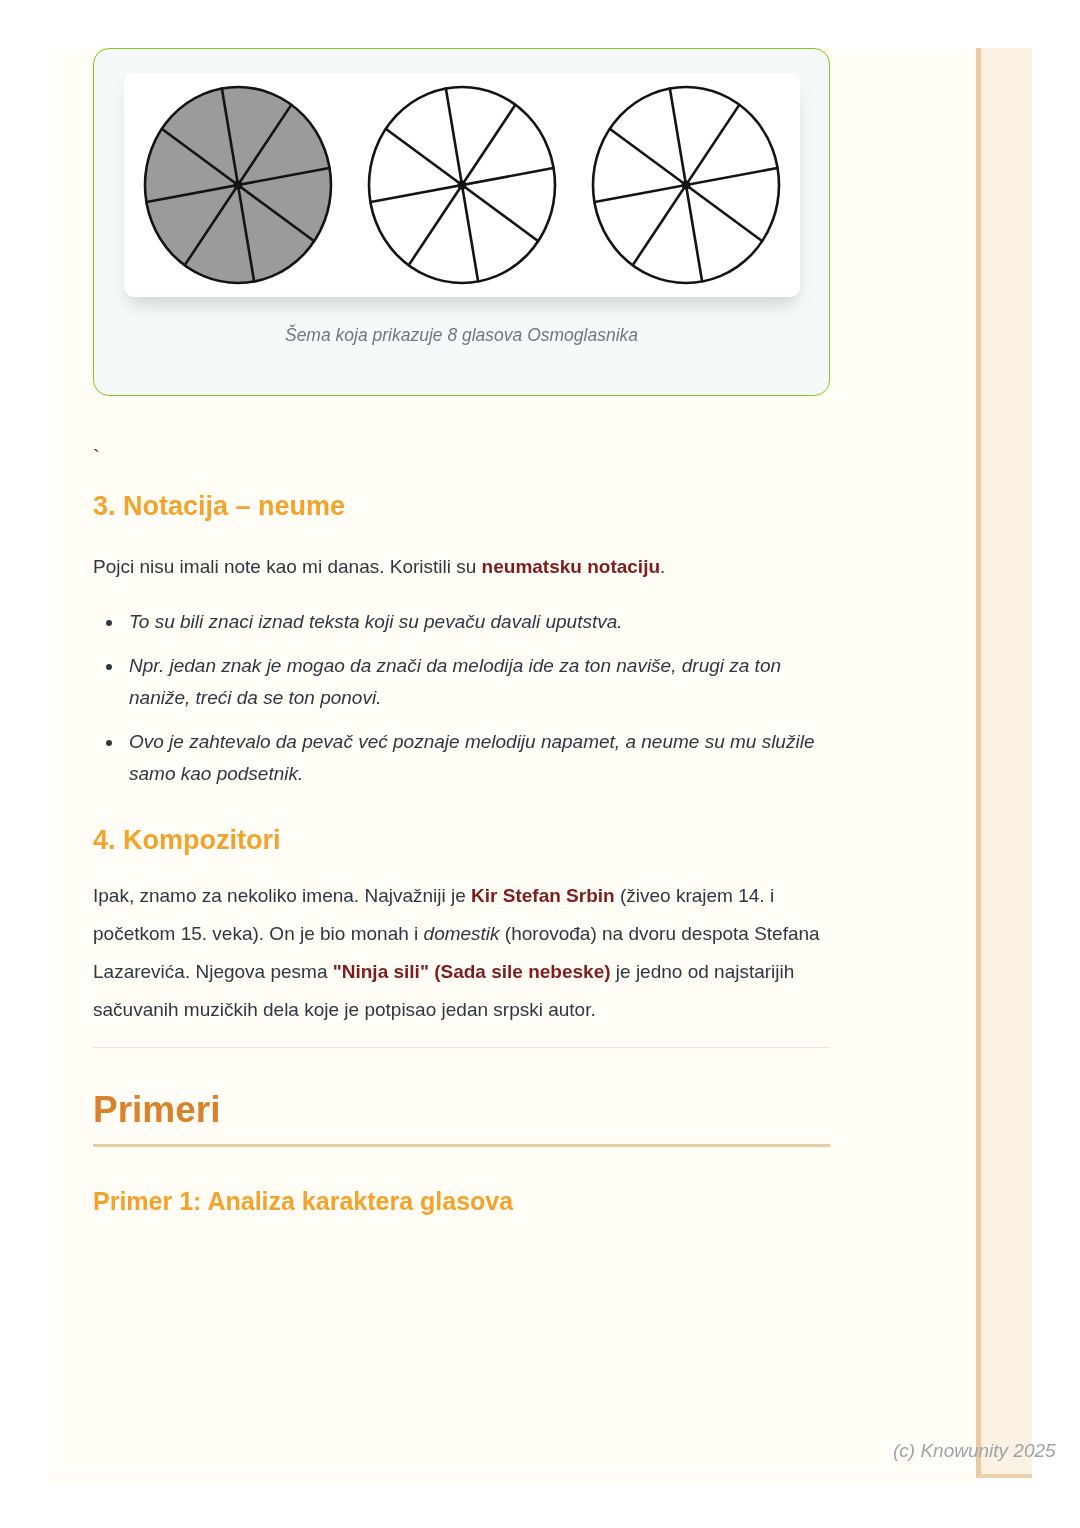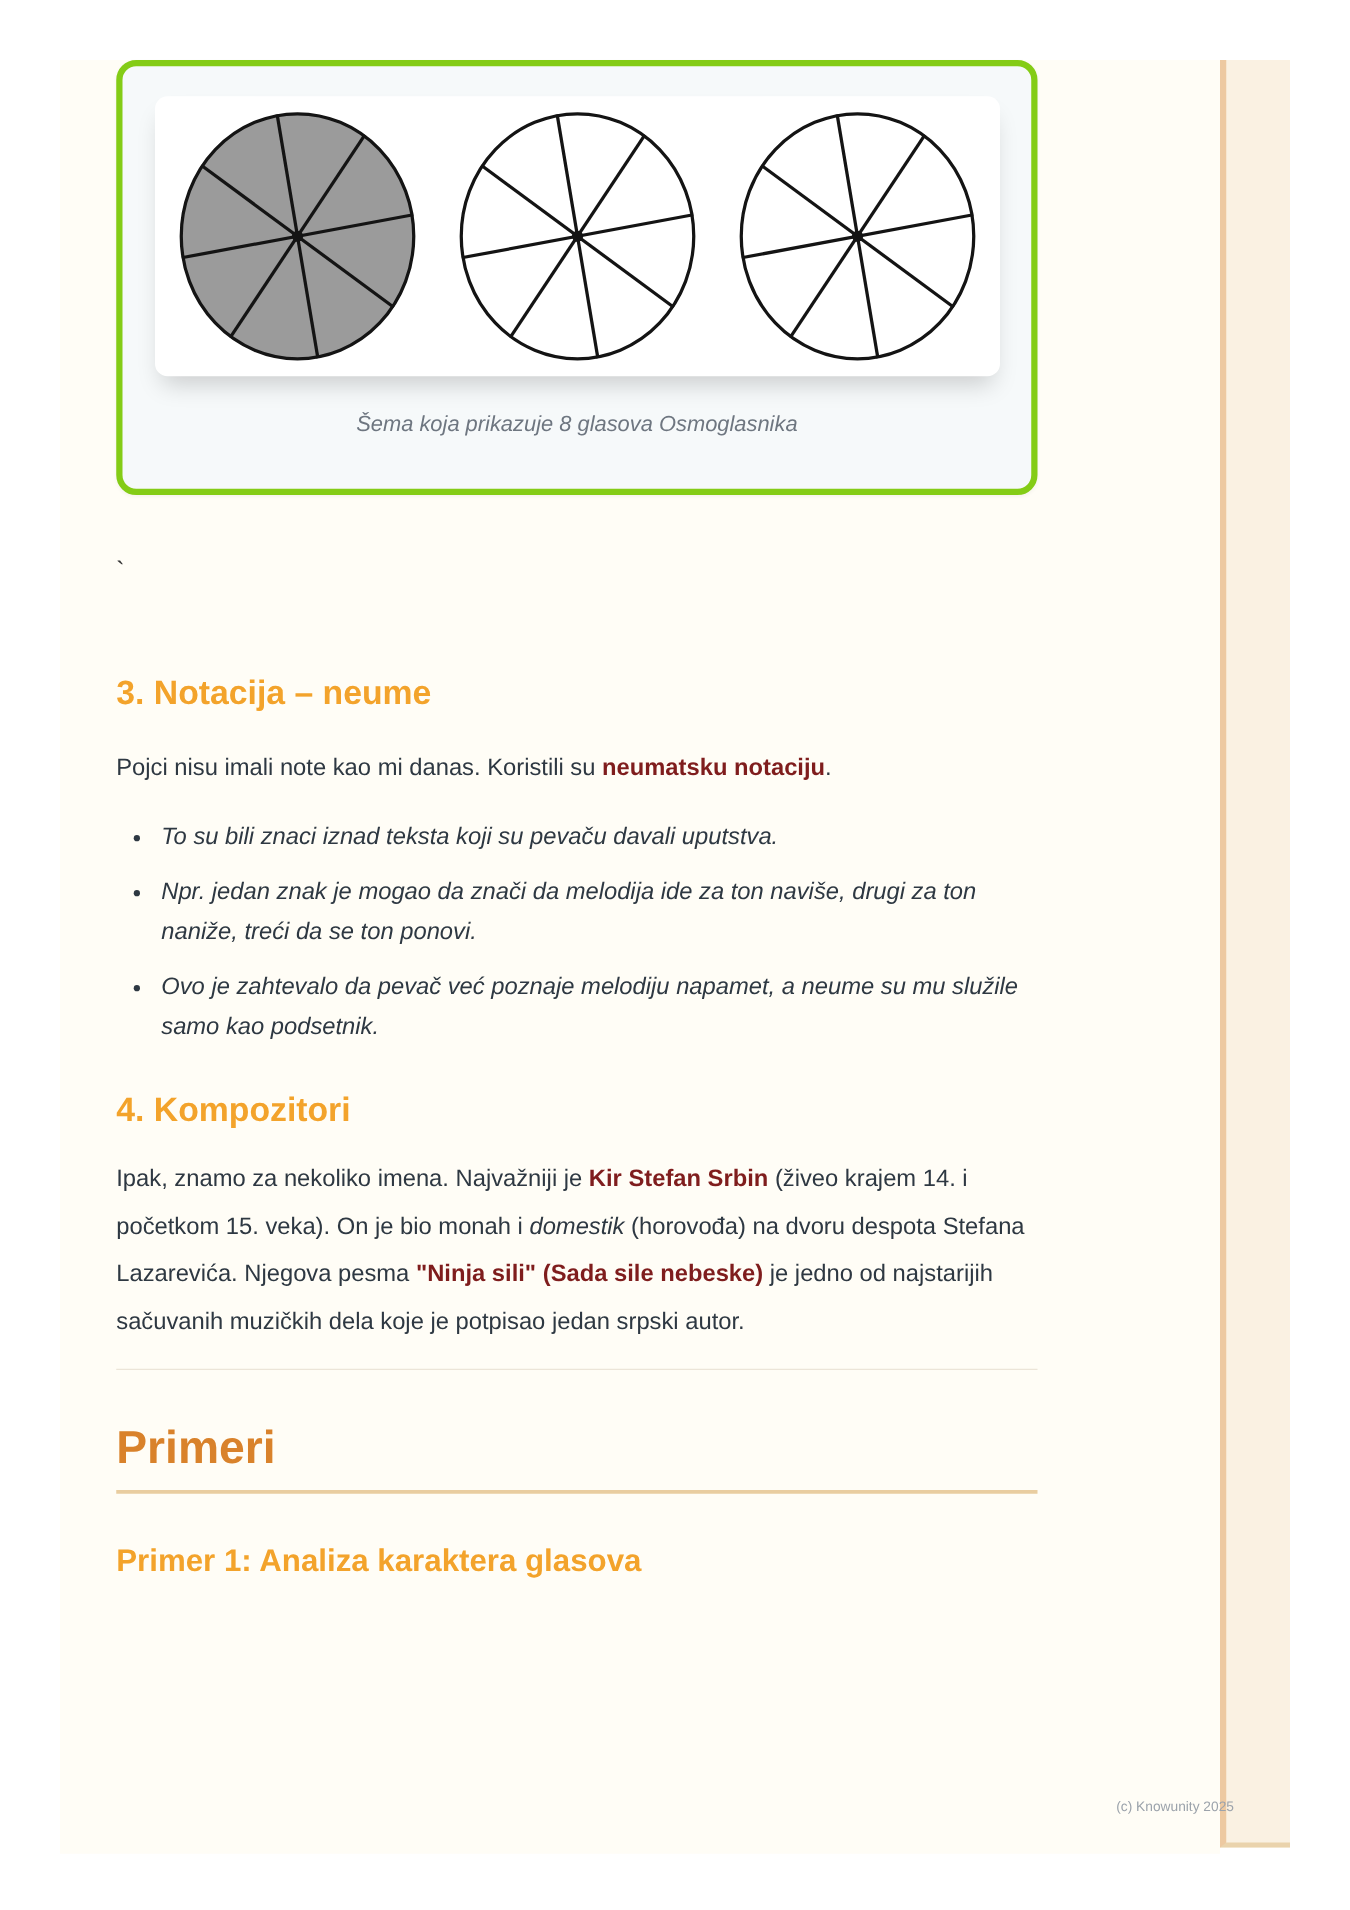--- a/index.html
+++ b/index.html
@@ -6,32 +6,32 @@
   html,body { width:1080px; height:1528px; background:#ffffff; overflow:hidden;
               font-family:"Liberation Sans", sans-serif; }
   .page-bg   { position:absolute; left:48px; top:48px; width:928px; height:1435px;
                background:#FFFDF6; }
   .side-panel{ position:absolute; left:976px; top:48px; width:56px; height:1430px;
                background:#FAF1E2; border-left:5px solid #EDC9A1;
                border-bottom:4px solid #EAD3AC; }
   .content   { position:absolute; left:93px; top:48px; width:737px; }
 
   
-  .figure-card { background:#F6F9FA; border:5px solid #84cc16; border-radius:16px;
+  .figure-card { background:#F6F9FA; border:1px solid #84cc16; border-radius:16px;
                  height:348px; padding-top:24px; box-shadow:0 1px 3px rgba(0,0,0,0.04); }
   .figure-image{ width:676px; height:224px; margin:0 auto; background:#ffffff;
                  border-radius:10px; box-shadow:0 12px 20px -6px rgba(0,0,0,0.18);
                  display:flex; align-items:center; justify-content:space-between;
                  padding:0 16px; }
   .figure-caption { margin-top:28px; text-align:center; font-style:italic;
                     font-size:17.5px; color:#6E7680; }
 
   .stray { margin-top:50px; height:22px; font-size:20px; color:#333; }
 
-  h2.sec { margin-top:70px; font-size:27px; line-height:33px; font-weight:bold;
+  h2.sec { margin-top:22px; font-size:27px; line-height:33px; font-weight:bold;
            color:#F3A32B; }
   p.body { margin-top:25px; font-size:19px; line-height:38px; color:#2E3842; }
   p.body b { font-weight:bold; color:#7f1d1d; }
   p.body i { font-style:italic; }
 
   ul.bullets { margin-top:20px; padding-left:31px; list-style:disc;font-style:italic; }
   ul.bullets li { margin-top:12px; font-size:19px; line-height:32px; color:#2E3842;
                   padding-left:5px; }
   ul.bullets li:first-child { margin-top:0; }
 
@@ -40,22 +40,22 @@
   p.p2 { margin-top:20px; }
 
   hr.divider { margin-top:18px; border:none; border-top:1px solid #ECE5D8; }
   h1.page-title { margin-top:40px; font-size:37px; line-height:44px; font-weight:bold;
                   color:#D9822B; }
   hr.title-rule { margin-top:12px; border:none; border-top:3px solid #E9CDA0; }
   h3.sub { margin-top:38px; font-size:25px; line-height:32px; font-weight:bold;
            color:#F3A32B; }
   p.last { margin-top:22px; }
 
-  .copyright { position:absolute; left:893px; top:1440px; font-size:11px;
-               color:#9CA3AB; z-index:5; }
+  .copyright { position:absolute; left:893px; top:1440px; font-size:19px;
+               color:#9CA3AB; z-index:5;font-style:italic; }
   svg.glas { display:block; }
 </style>
 </head>
 <body>
 
 <div class="page-bg"></div>
 <div class="side-panel"></div>
 
 <div class="content">
 

